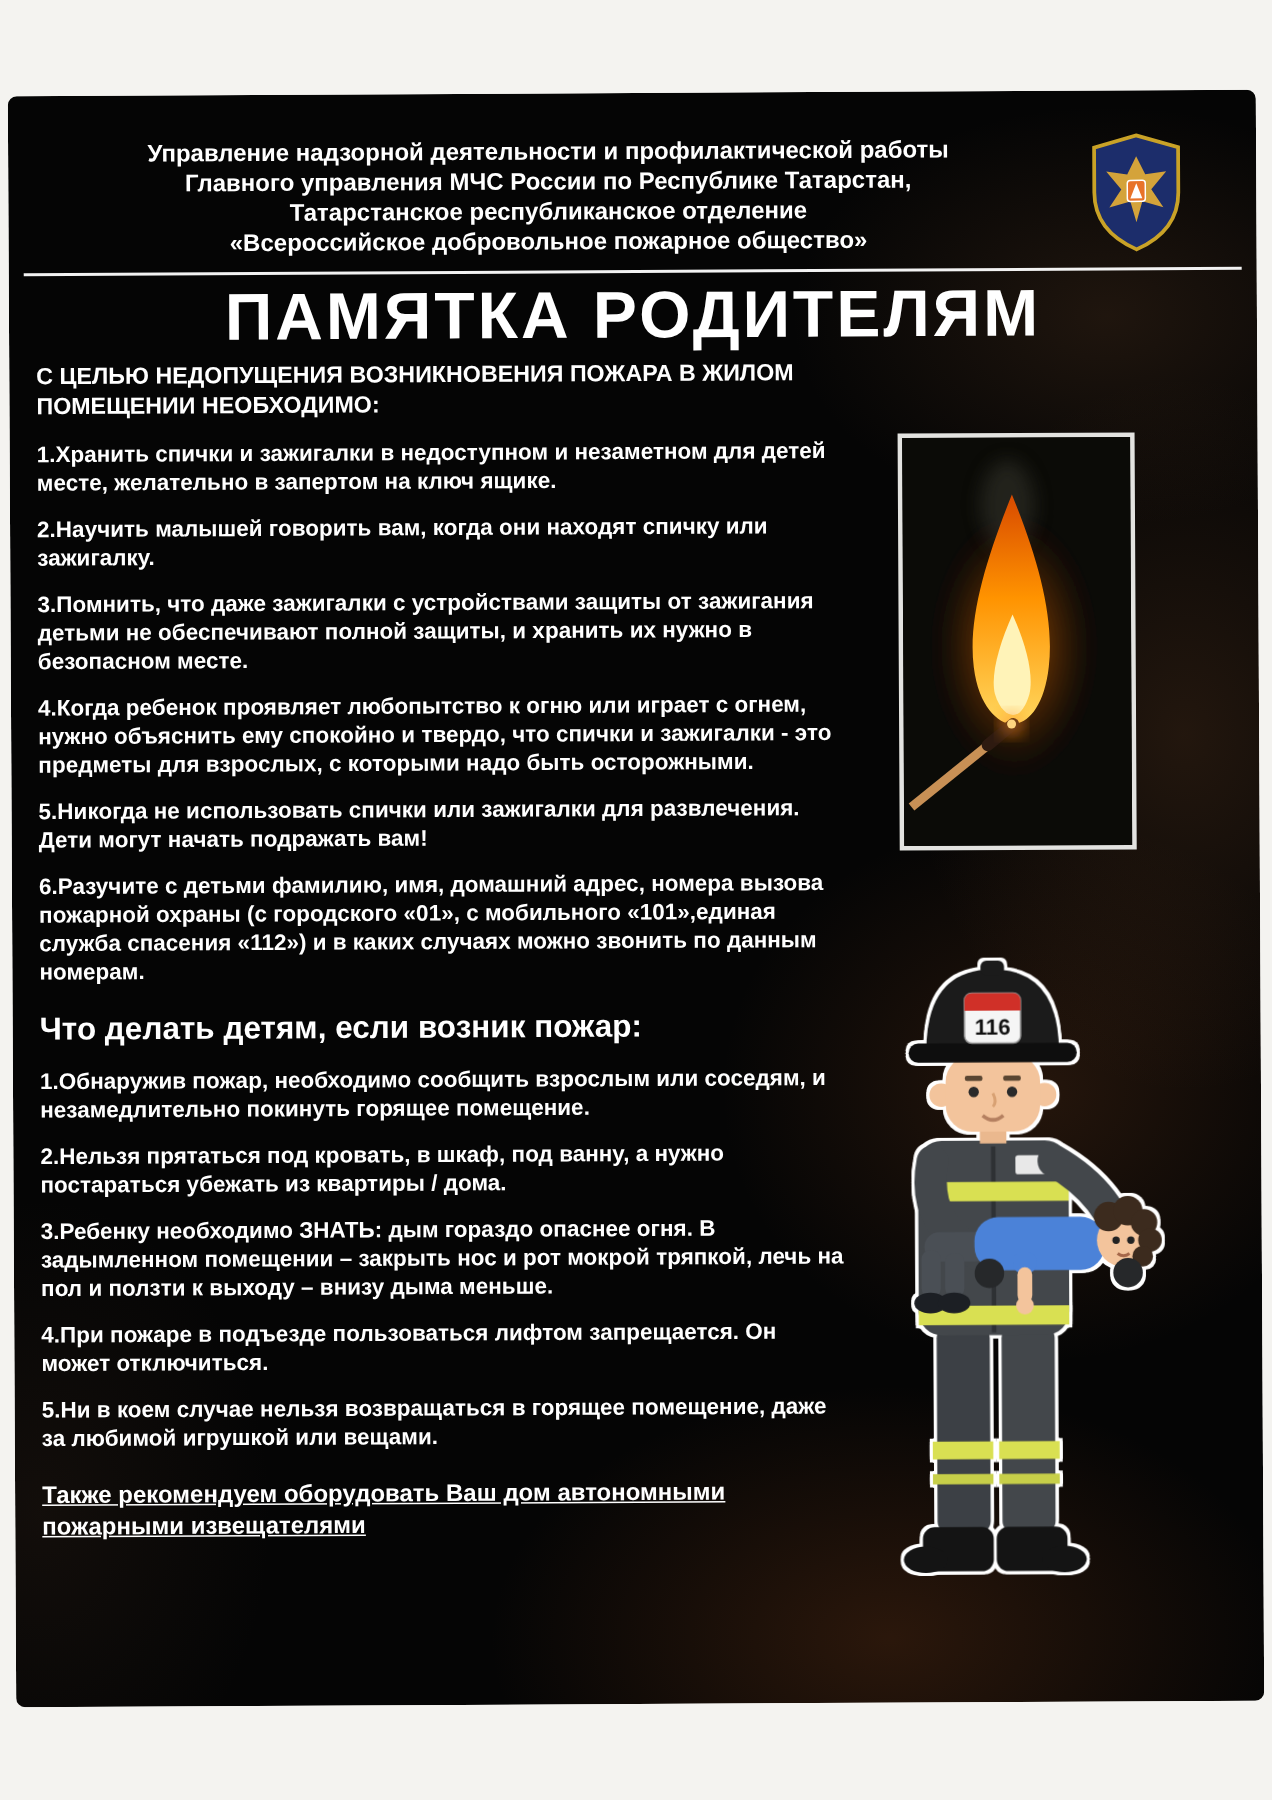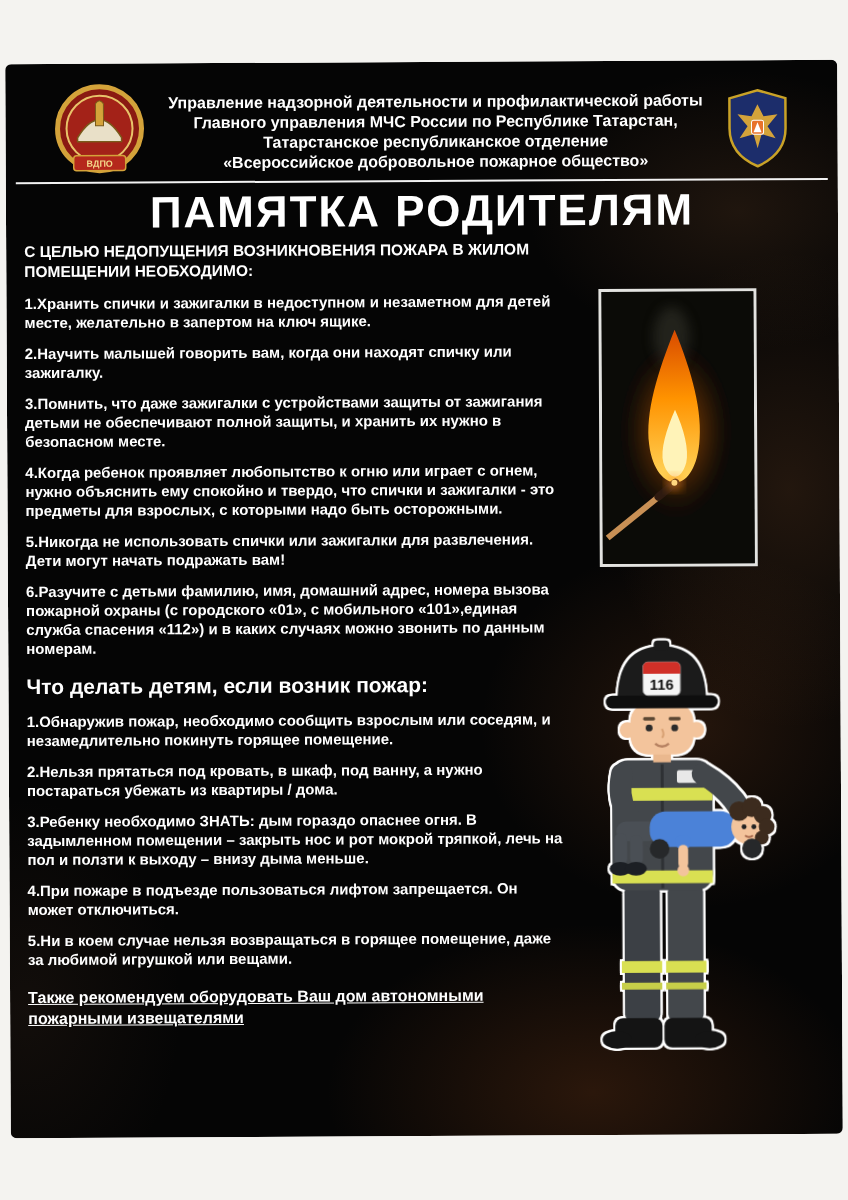--- a/index.html
+++ b/index.html
@@ -63,30 +63,20 @@
     filter:drop-shadow(2px 0 0 #fff) drop-shadow(-2px 0 0 #fff)
            drop-shadow(0 2px 0 #fff) drop-shadow(0 -2px 0 #fff);
   }
 </style>
 </head>
 <body>
 
 <div class="poster">
 
   <div class="hdr">
-    <div class="hdr-emblem-left">
-      <svg width="92" height="96" viewBox="0 0 92 96">
-        <circle cx="46" cy="45" r="42" fill="#8a1a12" stroke="#d4a33a" stroke-width="5"></circle>
-        <circle cx="46" cy="45" r="33" fill="#a32218" stroke="#e8c36a" stroke-width="2"></circle>
-        <path d="M24,54 Q46,18 68,54 L68,58 L24,58 Z" fill="#e9e0c8" stroke="#7a5a1a" stroke-width="1.5"></path>
-        <path d="M42,20 Q46,14 50,20 L50,42 L42,42 Z" fill="#d4a33a" stroke="#7a5a1a" stroke-width="1"></path>
-        <rect x="20" y="72" width="52" height="15" rx="3" fill="#b5281c" stroke="#d4a33a" stroke-width="1.5"></rect>
-        <text x="46" y="83" text-anchor="middle" font-size="9" font-weight="bold" fill="#f3d98a">ВДПО</text>
-      </svg>
-    </div>
     <div class="hdr-text">
       <div>Управление надзорной деятельности и профилактической работы</div>
       <div>Главного управления МЧС России по Республике Татарстан,</div>
       <div>Татарстанское республиканское отделение</div>
       <div>«Всероссийское добровольное пожарное общество»</div>
     </div>
     <div class="hdr-emblem-right">
       <svg width="64" height="80" viewBox="0 0 64 80">
         <path d="M32,2 L60,10 L60,40 C60,60 48,71 32,78 C16,71 4,60 4,40 L4,10 Z" fill="#1c2d6b" stroke="#c9a227" stroke-width="2.5"></path>
         <path d="M32,16 L38,28 L52,26 L42,38 L50,50 L36,46 L32,60 L28,46 L14,50 L22,38 L12,26 L26,28 Z" fill="#d4a33a"></path>

